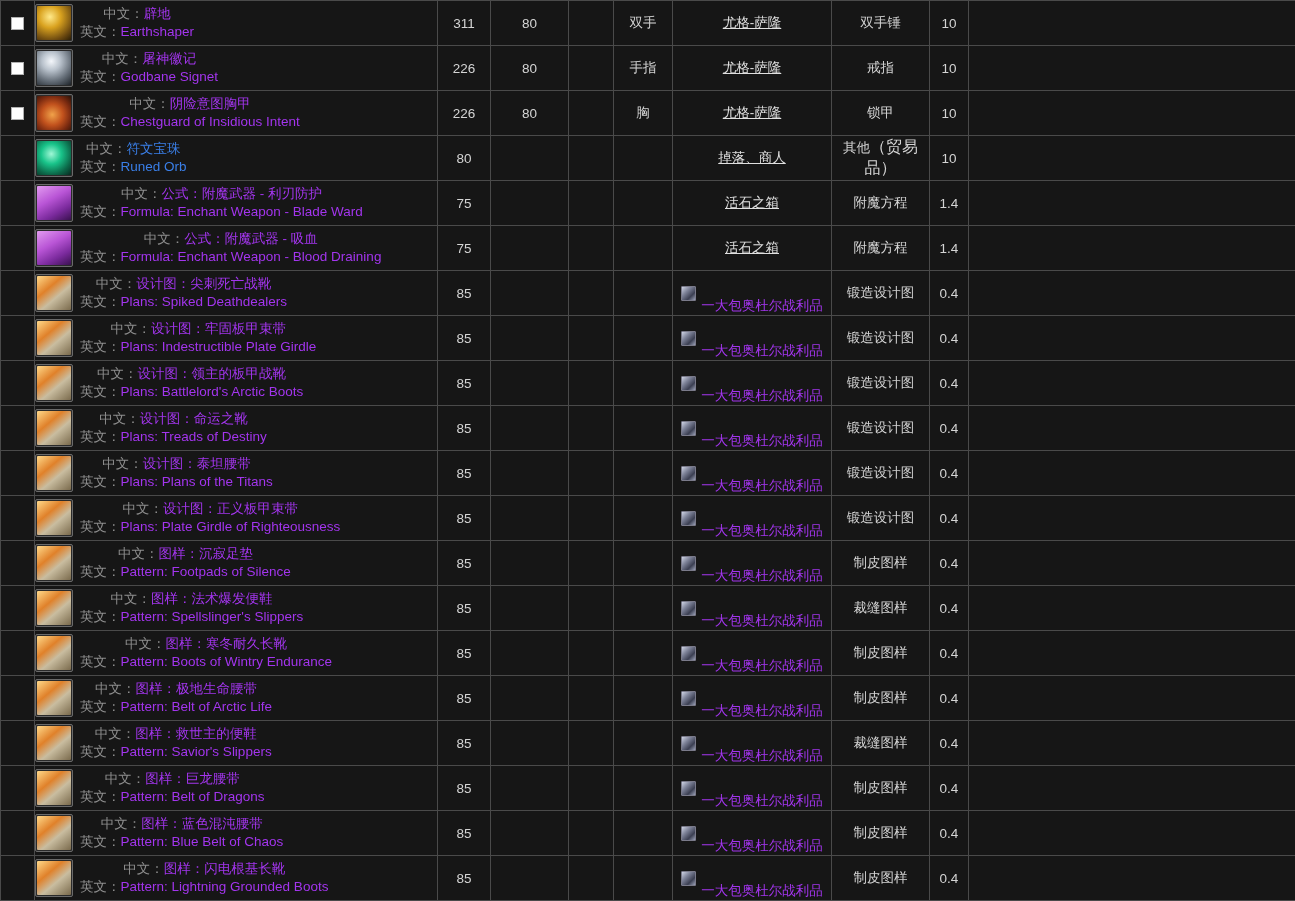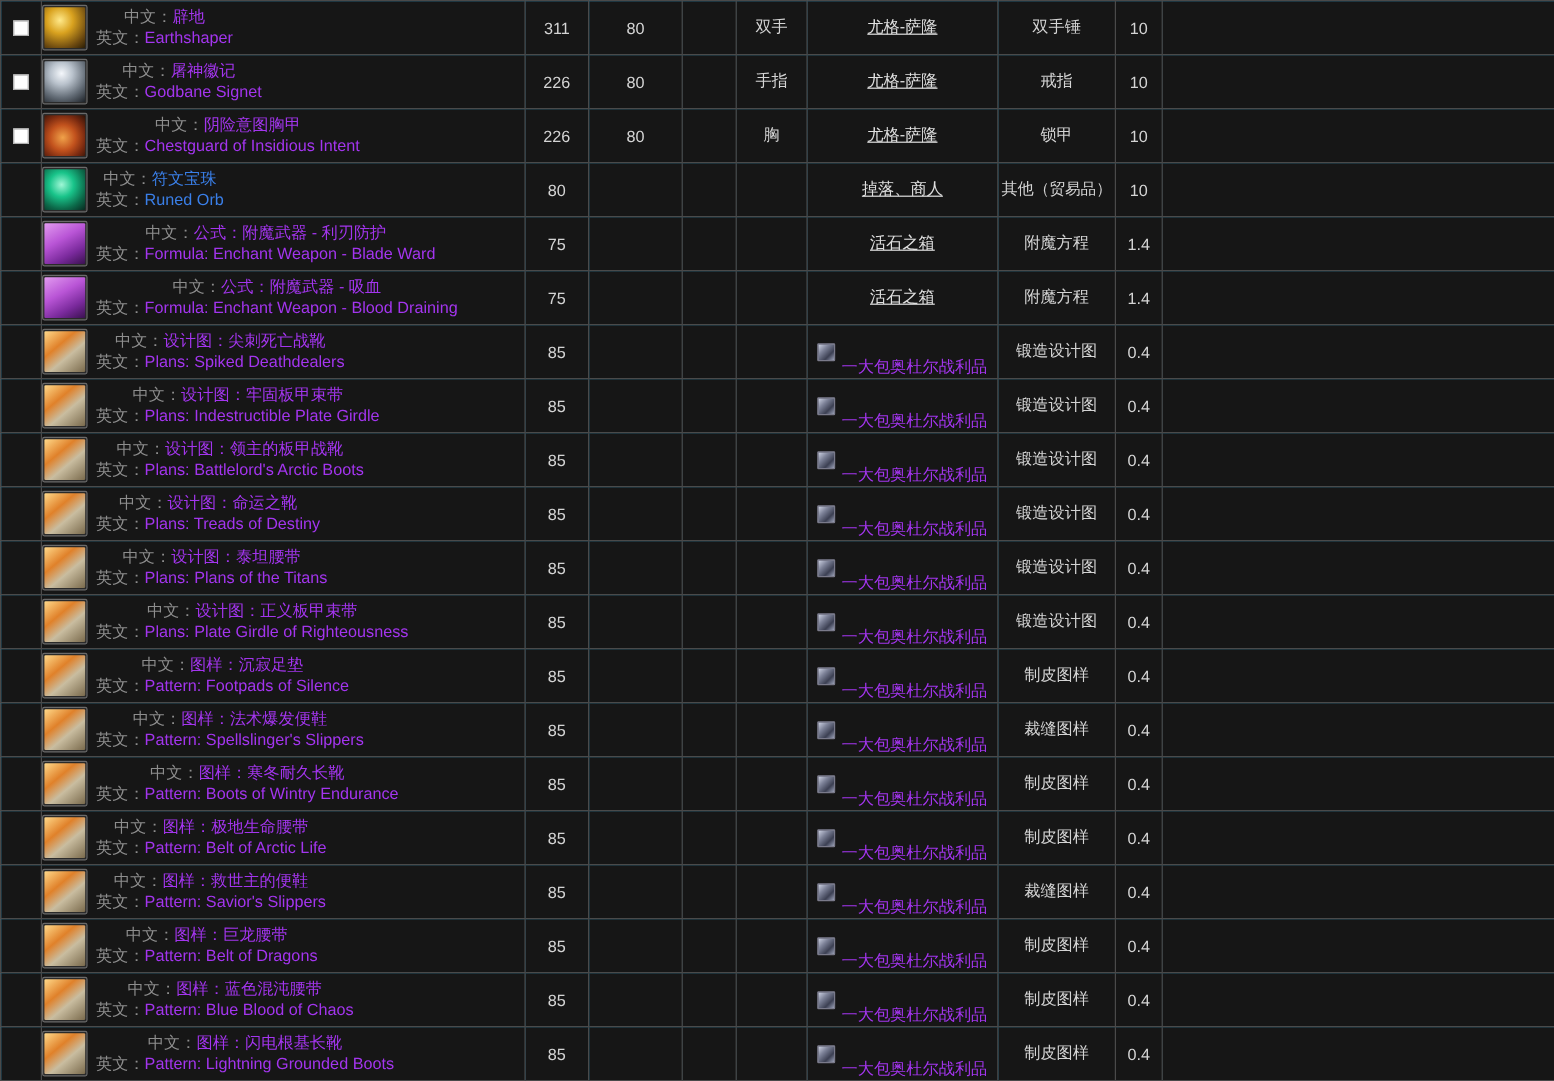--- a/index.html
+++ b/index.html
@@ -7,21 +7,21 @@
     margin: 0; padding: 0;
     background: #161616;
     width: 1295px; height: 901px;
     overflow: hidden;
     font-family: "Liberation Sans", "DejaVu Sans", sans-serif;
   }
   #grid {
     width: 1295px;
     border-collapse: collapse;
     table-layout: fixed;
-    background: #0ea5e9;
+    background: #7f1d1d;
   }
   #grid td {
     border: 1px solid #4a4a4a;
     border-left: none;
     border-top: none;
     padding: 0;
     color: #d4d4d4;
     font-size: 13.5px;
     text-align: center;
     vertical-align: middle;
@@ -85,21 +85,21 @@
   }
   .srcico {
     width: 15px; height: 15px;
     flex: 0 0 15px;
     border: 1px solid #7a7a8a;
     border-radius: 1px;
     background: linear-gradient(135deg,#cfd4e4 0%,#7d8298 35%,#3b3f52 70%,#9aa0b6 100%);
   }
   .srclink { color: #a335ee; text-decoration: none; font-size: 13.5px; margin-top: 26px; }
   .plain { color: #e0e0e0; text-decoration: underline; }
-  .small { font-size: 13px; }
+  .small { font-size: 16px; }
 </style>
 </head>
 <body>
 
 <table id="grid">
   <colgroup>
     <col class="c-check">
       <col class="c-item">
       <col class="c-ilvl">
       <col class="c-lvl">
@@ -545,21 +545,21 @@
       </tr>
       <tr class="row">
         <td></td>
         <td class="itemcell">
           <div class="itemwrap">
             <span class="ico">
               <i style="background: linear-gradient(140deg, rgb(255, 217, 138) 0%, rgb(224, 129, 42) 35%, rgb(201, 189, 160) 60%, rgb(122, 106, 76) 100%);"></i>
             </span>
             <div class="names">
               <div class="nrow"><span class="lab">中文：</span><a class="nm q-epic" href="#">图样：蓝色混沌腰带</a></div>
-              <div class="nrow"><span class="lab">英文：</span><a class="nm q-epic" href="#">Pattern: Blue Blood of Chaos</a></div>
+              <div class="nrow"><span class="lab">英文：</span><a class="nm q-epic" href="#">Pattern: Blue Belt of Chaos</a></div>
             </div>
           </div>
         </td>
         <td>85</td>
         <td></td>
         <td></td>
         <td></td>
         <td><span class="srcwrap">
             <span class="srcico"></span>
             <a class="srclink" href="#">一大包奥杜尔战利品</a>

